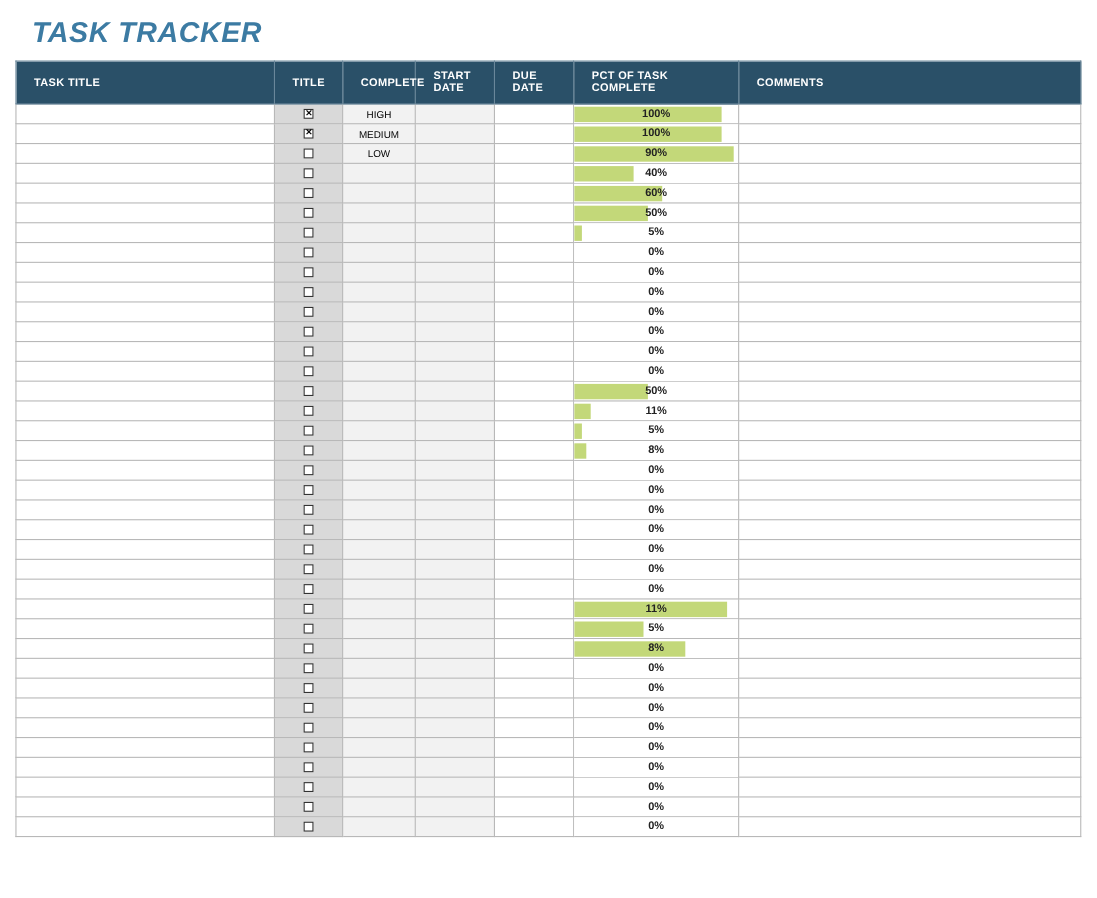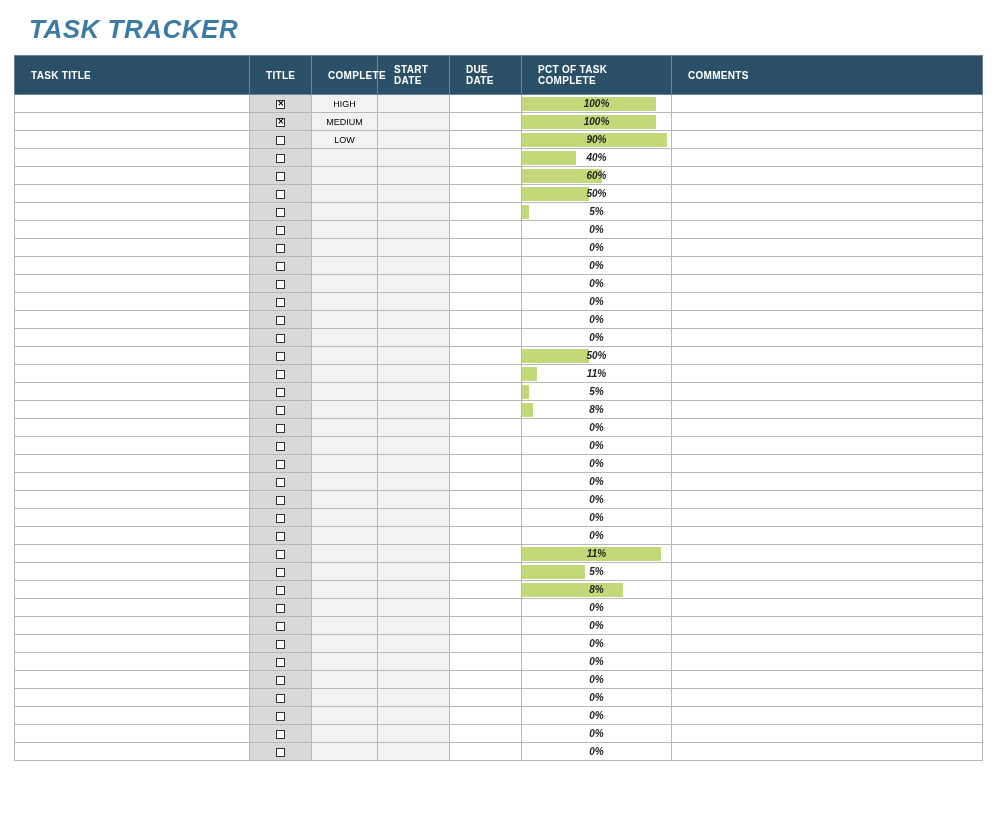--- a/index.html
+++ b/index.html
@@ -90,21 +90,20 @@
   }
   .pct-label {
     position: absolute;
     left: 0; right: 0; top: 0; bottom: 0;
     display: flex;
     align-items: center;
     justify-content: center;
     font-weight: 700;
     font-size: 10px;
     color: #222;
-    font-style: italic;
   }
 </style>
 </head>
 <body>
 
 <div class="title">TASK TRACKER</div>
 
 <table>
   <colgroup>
     <col class="c-title">

